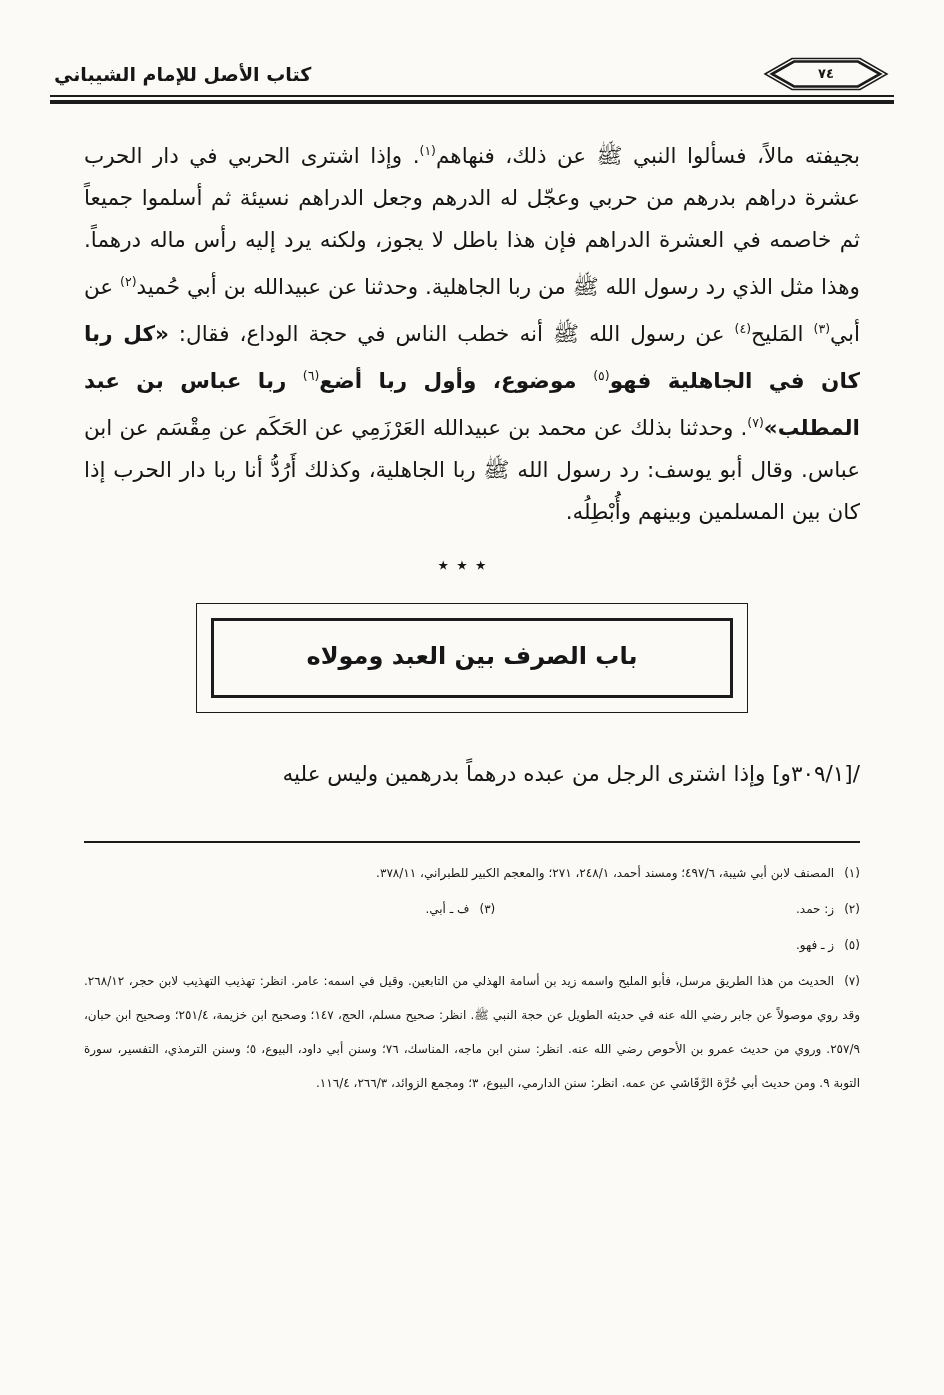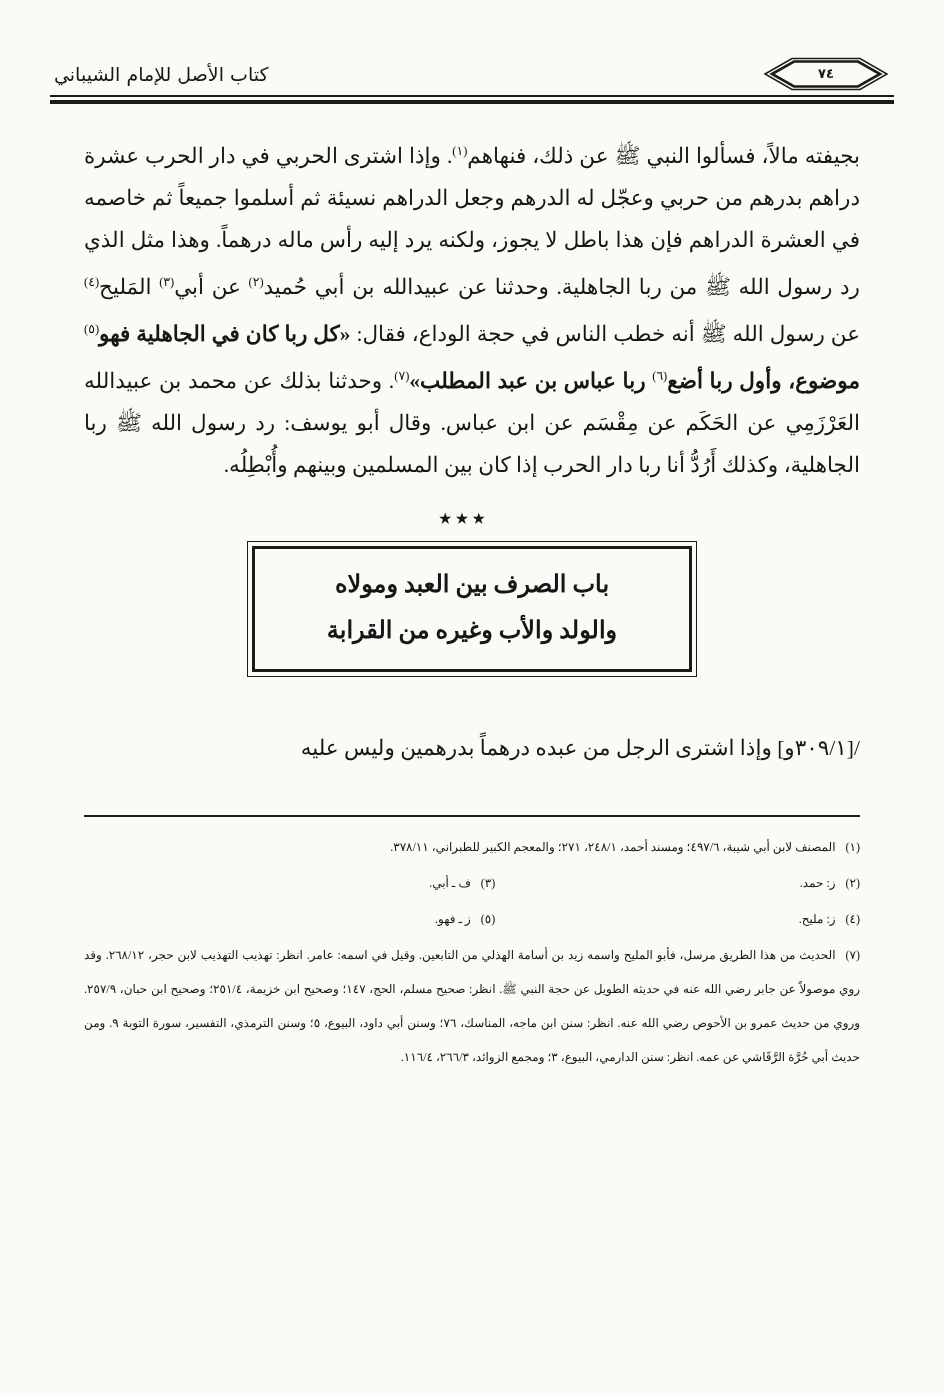--- a/index.html
+++ b/index.html
@@ -6,45 +6,45 @@
   html, body { background: #ffffff; }
   body { font-family: "DejaVu Sans", sans-serif; color: #161616; }
   .page {
     width: 944px; height: 1395px;
     margin: 0 auto;
     background: #fbfaf6;
     padding: 56px 50px 0;
     overflow: hidden;
     direction: rtl;
   }
-  .content { padding: 0 34px; font-family: Liberation Serif, serif; }
+  .content { padding: 0 34px; }
 
   
   .header { display: flex; justify-content: space-between; align-items: center; padding: 0 4px; }
   .badge { position: relative; width: 128px; height: 36px; flex: 0 0 auto; }
   .badge svg { position: absolute; inset: 0; display: block; }
   .badge .num {
     position: absolute; inset: 0; display: flex; align-items: center; justify-content: center;
     font-size: 13px; font-weight: 700; padding-bottom: 2px;
   }
-  .book-title { font-size: 19px; font-weight: 400; }
+  .book-title { font-size: 19px; font-weight: 700; }
   .rule { height: 9px; border-top: 2px solid #1b1b1b; border-bottom: 4px solid #1b1b1b; margin-top: 3px; }
 
   
   .body-par { margin-top: 26px; font-size: 21.5px; line-height: 42px; text-align: justify; }
   .ref { font-size: 12.5px; font-weight: 400; vertical-align: 8px; white-space: nowrap; }
   b.hadith { font-weight: 700; }
 
   .ornament { text-align: center; font-size: 21px; font-weight: 700; margin-top: 20px; letter-spacing: 20px; padding-right: 20px; }
 
-  .chapter-box { width: 450px; margin: 10px auto 0; border: 1.5px solid #1b1b1b; padding: 4px; }
+  .chapter-box { width: 552px; margin: 26px auto 0; border: 1.5px solid #1b1b1b; padding: 14px; }
   .chapter-box-inner { border: 3px solid #1b1b1b; padding: 12px 8px 16px; text-align: center; }
   .chapter-line { font-size: 24px; font-weight: 700; line-height: 46px; }
 
-  .folio-par { margin-top: 50px; font-size: 21.5px; line-height: 42px; }
+  .folio-par { margin-top: 40px; font-size: 21.5px; line-height: 42px; }
 
   
   .fn-sep { border-top: 2px solid #1b1b1b; margin-top: 46px; }
   .footnotes { margin-top: 13px; font-size: 12px; line-height: 34px; }
   .fn-row { margin-top: 2px; }
   .fn-row.cols { display: flex; }
   .fn-row.cols .fn-item:first-child { flex: 0 0 47%; }
   .fn-row.cols .fn-item { }
   .fn-item { text-align: justify; }
   .fn-item.hang { padding-right: 42px; text-indent: -42px; }
@@ -69,41 +69,39 @@
 
   <div class="content">
 
     <p class="body-par"><span>بجيفته مالاً، فسألوا النبي ﷺ عن ذلك، فنهاهم</span><sup class="ref">(١)</sup><span>. وإذا اشترى الحربي في دار الحرب عشرة دراهم بدرهم من حربي وعجّل له الدرهم وجعل الدراهم نسيئة ثم أسلموا جميعاً ثم خاصمه في العشرة الدراهم فإن هذا باطل لا يجوز، ولكنه يرد إليه رأس ماله درهماً. وهذا مثل الذي رد رسول الله ﷺ من ربا الجاهلية. وحدثنا عن عبيدالله بن أبي حُميد</span><sup class="ref">(٢)</sup><span> عن أبي</span><sup class="ref">(٣)</sup><span> المَليح</span><sup class="ref">(٤)</sup><span> عن رسول الله ﷺ أنه خطب الناس في حجة الوداع، فقال: </span><b class="hadith">«كل ربا كان في الجاهلية فهو</b><sup class="ref">(٥)</sup><b class="hadith"> موضوع، وأول ربا أضع</b><sup class="ref">(٦)</sup><b class="hadith"> ربا عباس بن عبد المطلب»</b><sup class="ref">(٧)</sup><span>. وحدثنا بذلك عن محمد بن عبيدالله العَرْزَمِي عن الحَكَم عن مِقْسَم عن ابن عباس. وقال أبو يوسف: رد رسول الله ﷺ ربا الجاهلية، وكذلك أَرُدُّ أنا ربا دار الحرب إذا كان بين المسلمين وبينهم وأُبْطِلُه.</span></p>
 
     <div class="ornament">٭ ٭ ٭</div>
 
     <div class="chapter-box">
       <div class="chapter-box-inner">
         <div class="chapter-line">باب الصرف بين العبد ومولاه</div>
-        <div class="chapter-line">والولد والأب وغيره من القرابة</div>
       </div>
     </div>
 
     <p class="folio-par">/[٣٠٩/١و] وإذا اشترى الرجل من عبده درهماً بدرهمين وليس عليه</p>
 
     <div class="fn-sep"></div>
 
     <div class="footnotes">
 
       <div class="fn-row">
         <div class="fn-item hang"><span class="fn-num">(١)</span><span class="fn-text">المصنف لابن أبي شيبة، ٤٩٧/٦؛ ومسند أحمد، ٢٤٨/١، ٢٧١؛ والمعجم الكبير للطبراني، ٣٧٨/١١.</span></div>
       </div>
 
       <div class="fn-row cols">
         <div class="fn-item"><span class="fn-num">(٢)</span><span class="fn-text">ز: حمد.</span></div>
         <div class="fn-item"><span class="fn-num">(٣)</span><span class="fn-text">ف ـ أبي.</span></div>
       </div>
 
       <div class="fn-row cols">
-        <div class="fn-item"><span class="fn-num">(٤)</span><span class="fn-text">ز: مليح.</span></div>
         <div class="fn-item"><span class="fn-num">(٥)</span><span class="fn-text">ز ـ فهو.</span></div>
       </div>
 
 
       <div class="fn-row">
         <div class="fn-item"><span class="fn-num">(٧)</span><span class="fn-text">الحديث من هذا الطريق مرسل، فأبو المليح واسمه زيد بن أسامة الهذلي من التابعين. وقيل في اسمه: عامر. انظر: تهذيب التهذيب لابن حجر، ٢٦٨/١٢. وقد روي موصولاً عن جابر رضي الله عنه في حديثه الطويل عن حجة النبي ﷺ. انظر: صحيح مسلم، الحج، ١٤٧؛ وصحيح ابن خزيمة، ٢٥١/٤؛ وصحيح ابن حبان، ٢٥٧/٩. وروي من حديث عمرو بن الأحوص رضي الله عنه. انظر: سنن ابن ماجه، المناسك، ٧٦؛ وسنن أبي داود، البيوع، ٥؛ وسنن الترمذي، التفسير، سورة التوبة ٩. ومن حديث أبي حُرَّة الرَّقَاشي عن عمه. انظر: سنن الدارمي، البيوع، ٣؛ ومجمع الزوائد، ٢٦٦/٣، ١١٦/٤.</span></div>
       </div>
 
     </div>
   </div>

